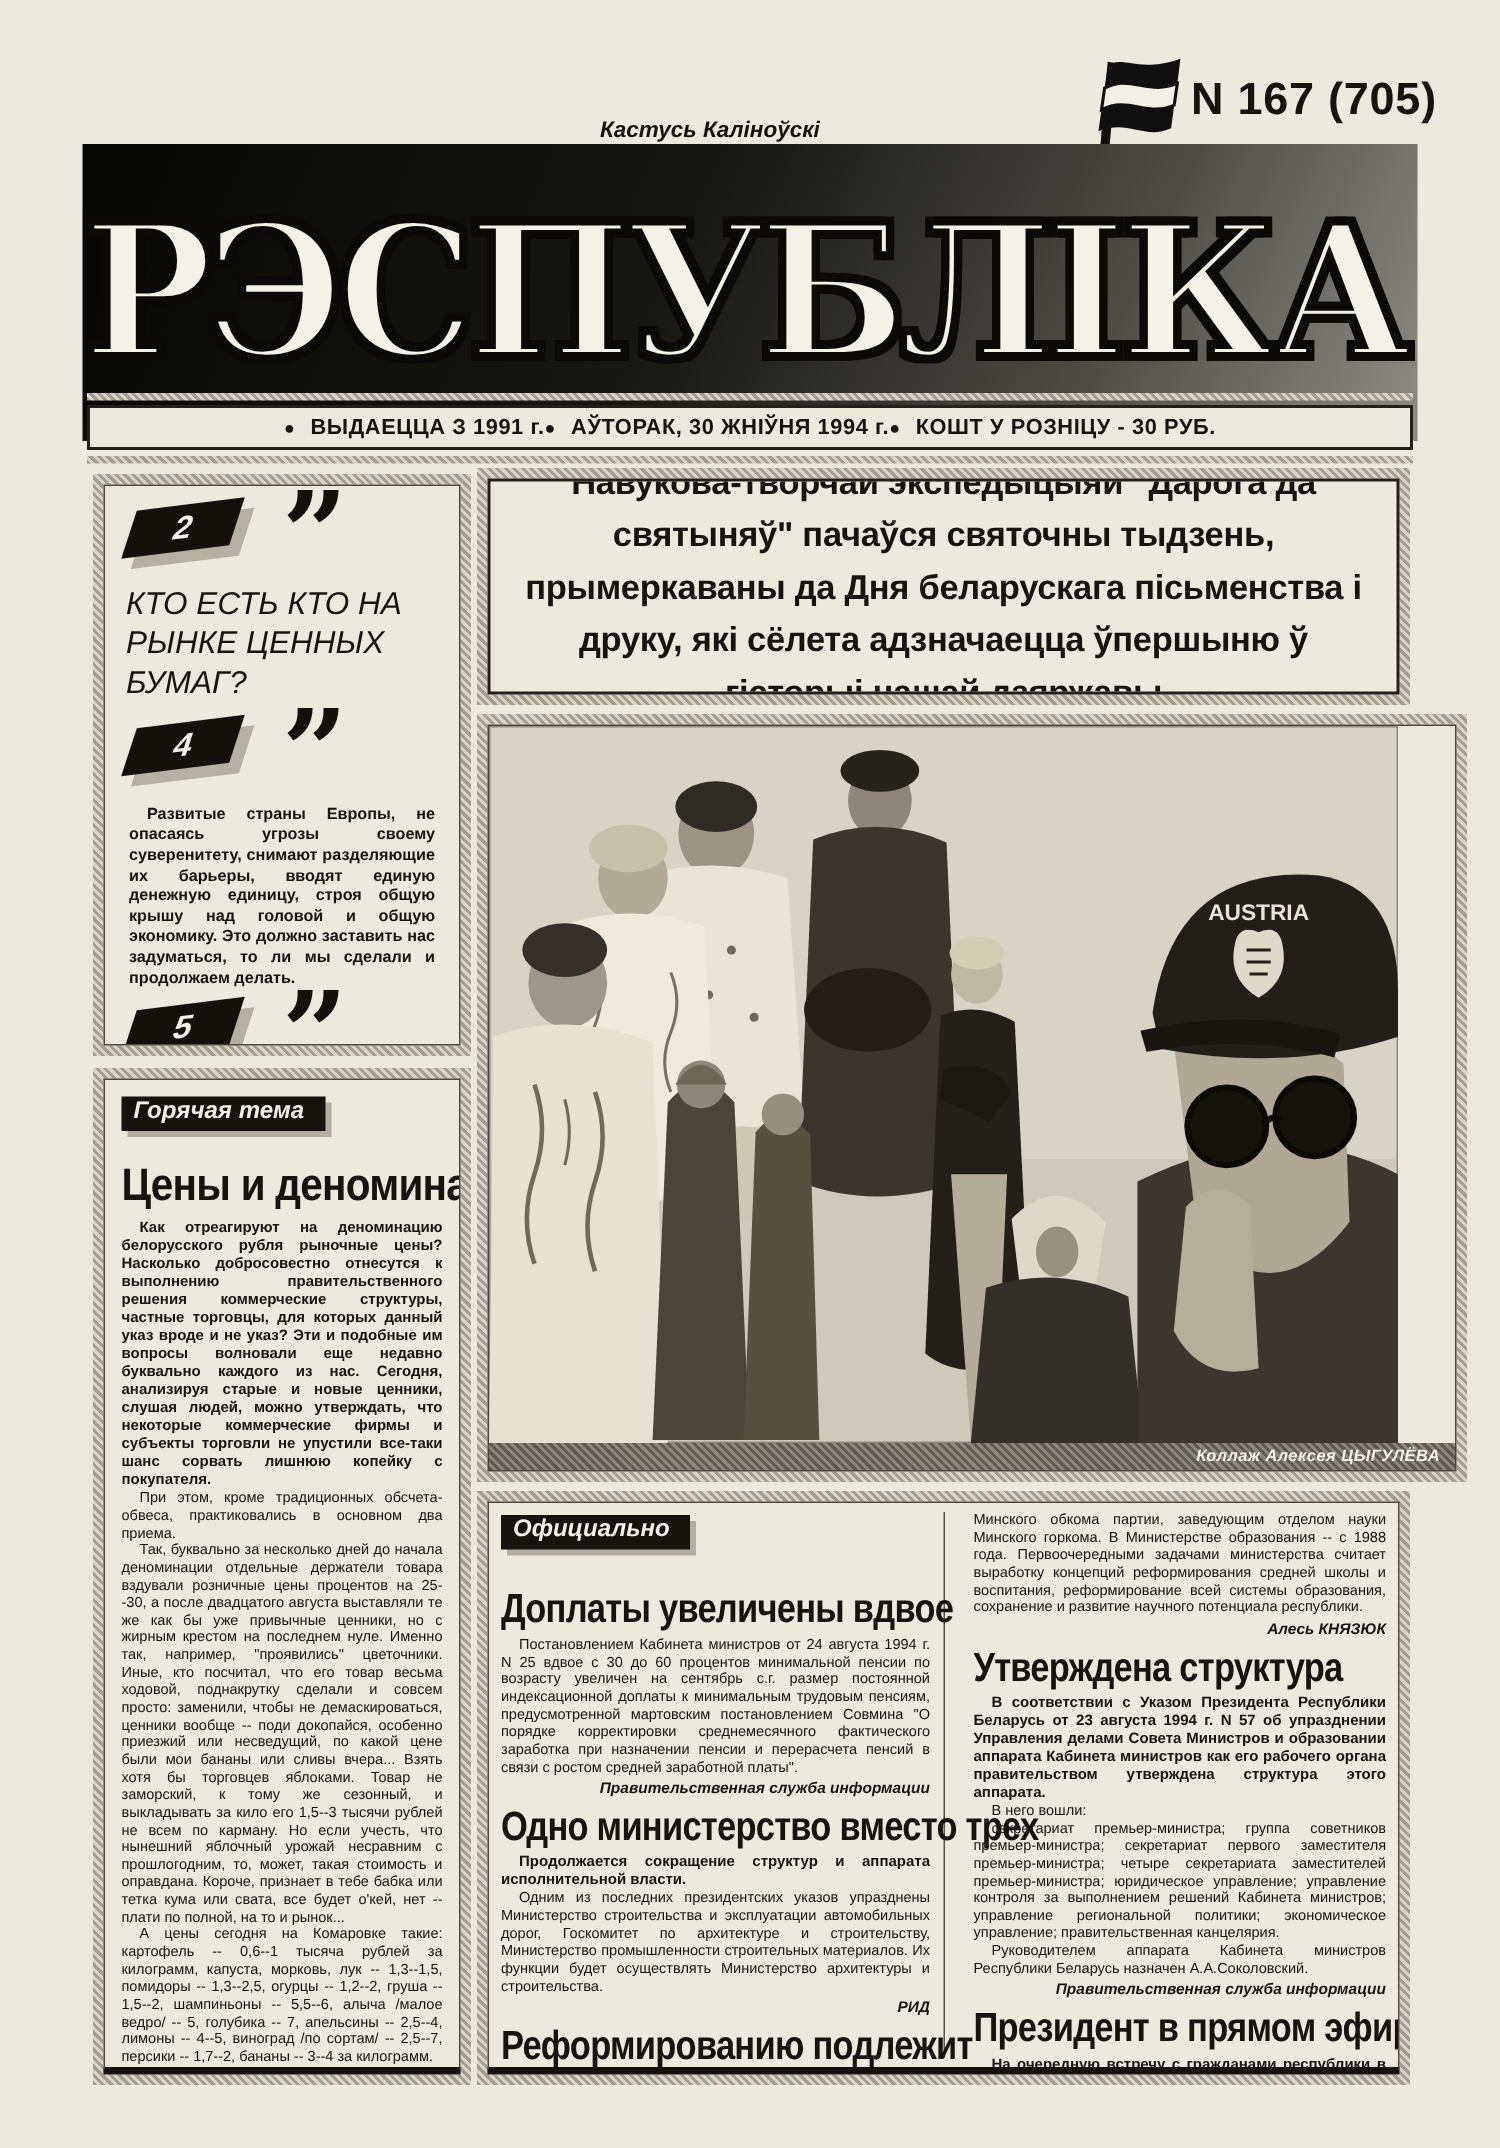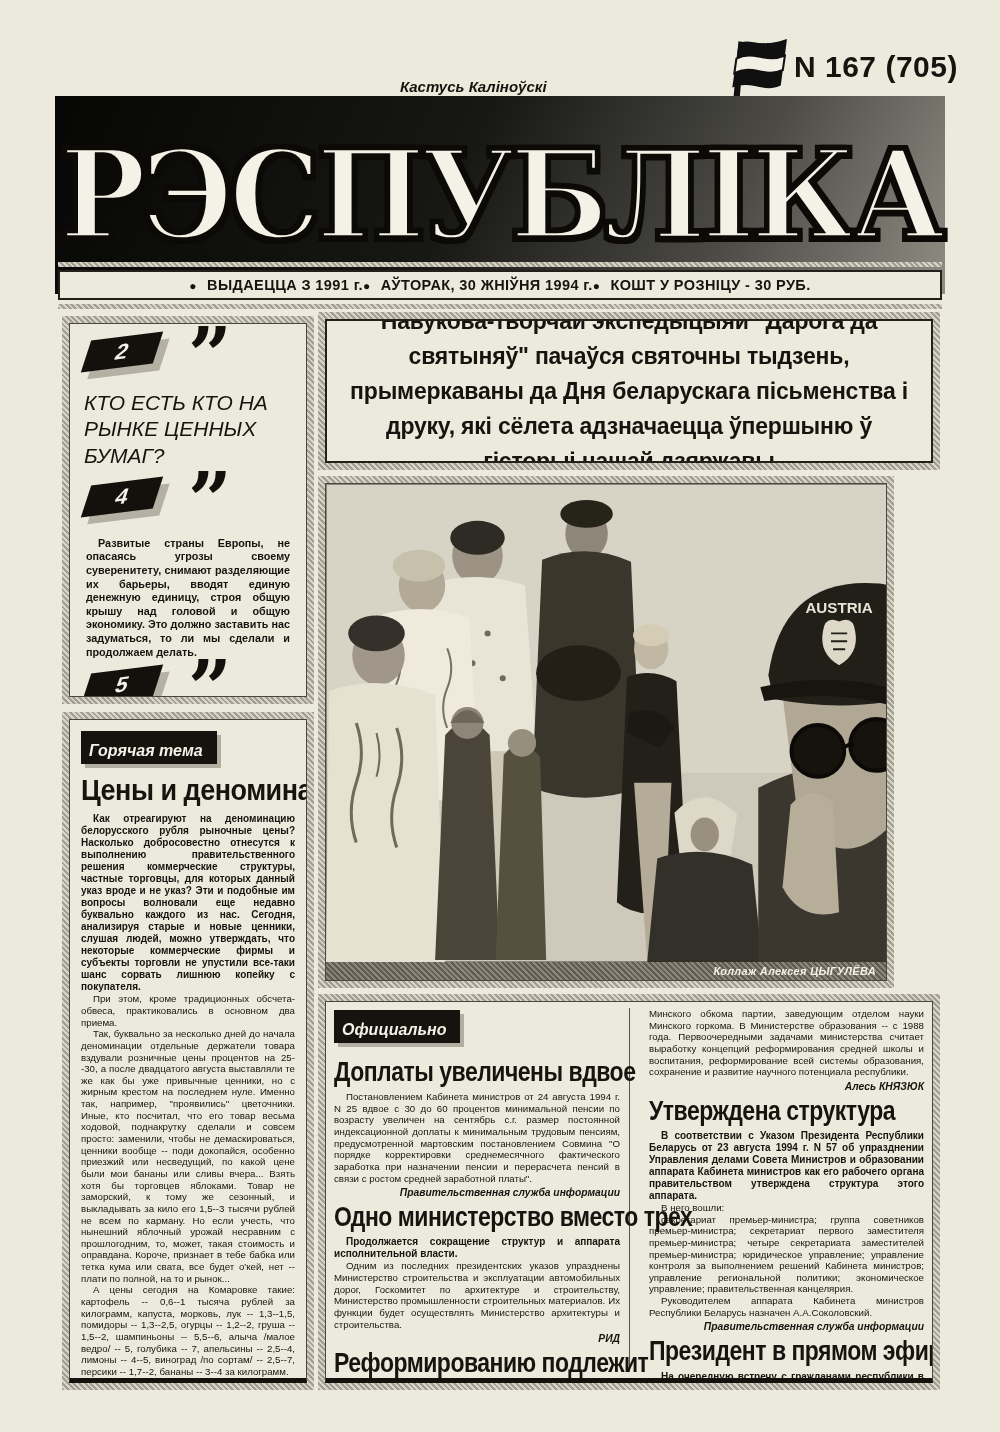--- a/index.html
+++ b/index.html
@@ -15,21 +15,21 @@
   .thickb > .inner { border-bottom:5px solid #15120d; }
 
   
   .motto { position:absolute; left:66px; top:42px; font-size:23px; font-weight:bold; font-style:italic; letter-spacing:0.3px; }
   .motto-author { position:absolute; left:400px; top:78px; font-size:15px; font-weight:bold; font-style:italic; }
   .flag-wrap { position:absolute; left:722px; top:36px; width:68px; height:66px; }
   .issue-no { position:absolute; left:794px; top:50px; font-size:30px; font-weight:bold; letter-spacing:0.5px; }
 
   .masthead { position:absolute; left:55px; top:96px; width:890px; height:198px;
     background:linear-gradient(115deg,#060605 0%,#171714 45%,#4c4b46 75%,#8f8d83 100%);
-    display:flex; align-items:center; justify-content:center; }
+    display:flex; align-items:center; }
   .masthead-text { font-family:"DejaVu Serif", serif; font-weight:bold; font-size:116px; line-height:1;
     letter-spacing:-5px; color:#f4f1e6; -webkit-text-stroke:5px #0b0a07;
     text-shadow:3px 3px 0 #0b0a07,-3px 3px 0 #0b0a07,3px -3px 0 #0b0a07,-3px -3px 0 #0b0a07;
     white-space:nowrap; transform:scaleY(1.06); }
 
   .strip { position:absolute; left:58px; width:884px; height:5px; }
   .datebar { position:absolute; left:58px; top:270px; width:884px; height:30px; border:2px solid #23201a;
     background:#ece9dd; display:flex; align-items:center; justify-content:center; 
     font-size:14.5px; font-weight:bold; letter-spacing:0.4px; }
   .datebar .bullet { font-size:12px; margin-right:10px; }
@@ -38,21 +38,21 @@
   .tease-head { display:flex; align-items:flex-start; gap:30px; height:48px; margin-top:4px; }
   .ribbon { position:relative; width:72px; height:32px; margin-left:2px; }
   .ribbon::before { content:""; position:absolute; inset:0; background:#b4b0a3; transform:skew(-18deg,-7deg) translate(9px,8px); }
   .ribbon .face { position:absolute; inset:0; background:#14110c; transform:skew(-18deg,-7deg);
     color:#f4f2e8; font-size:22px; font-weight:bold; display:flex; align-items:center; justify-content:center; }
   .quote { font-family:"DejaVu Serif", serif; font-size:76px; line-height:0.52; font-weight:bold; color:#14110c; }
   .tease-title { font-style:italic; font-weight:400; font-size:21px; line-height:1.25; margin:6px 0 12px; }
   .tease-text { font-weight:bold; font-size:10.8px; line-height:1.26; text-align:justify; text-indent:12px; margin:8px 2px 10px; }
 
   .label-badge { display:inline-block; background:#16130e; color:#f4f1e6; font-style:italic; font-weight:bold;
-    font-size:16px; padding:11px 14px 4px 8px; box-shadow:4px 4px 0 #b2aea1; margin:2px 0 10px; }
+    font-size:16px; padding:1px 14px 4px 8px; box-shadow:4px 4px 0 #b2aea1; margin:2px 0 20px; }
   .hot-headline { font-size:27px; font-weight:800; letter-spacing:-0.5px; line-height:1.05; margin:2px 0 9px;
     transform:scaleY(1.12); transform-origin:left center; white-space:nowrap; }
   .body-text p { text-indent:12px; text-align:justify; font-size:9.7px; line-height:1.2; }
   .body-text p.lead-p { font-weight:bold; font-size:10px; }
   .byline { text-align:right; font-weight:bold; font-style:italic; font-size:10.3px; margin:3px 0 4px; }
 
   
   .headline-inner { border:2px solid #23201a !important; display:flex; align-items:center; justify-content:center; }
   .lead-headline { font-weight:800; font-size:23px; line-height:35px; text-align:center; padding:0 14px; letter-spacing:-0.2px; }
 
@@ -137,21 +137,21 @@
       
     </div>
   </div>
 
   <div class="framed hatch" style="left:318px; top:312px; width:622px; height:158px;">
     <div class="inner headline-inner">
       <div class="lead-headline">Навукова-творчай экспедыцыяй "Дарога да святыняў" пачаўся святочны тыдзень, прымеркаваны да Дня беларускага пісьменства і друку, які сёлета адзначаецца ўпершыню ў гісторыі нашай дзяржавы</div>
     </div>
   </div>
 
-  <div class="framed hatch" style="left:318px; top:476px; width:576px; height:512px;">
+  <div class="framed hatch" style="left:318px; top:476px; width:660px; height:512px;">
     <div class="inner photo-inner">
       <svg viewBox="0 0 600 480" width="606" height="478" preserveAspectRatio="none">
         <rect width="600" height="480" fill="#d7d3c5"></rect>
         <rect y="290" width="600" height="190" fill="#c6c1b0" opacity="0.55"></rect>
         <rect x="0" y="0" width="600" height="480" fill="none" stroke="#8b877b" stroke-width="2"></rect>
 
         <g>
           <ellipse cx="150" cy="72" rx="25" ry="29" fill="#9c9384"></ellipse>
           <ellipse cx="150" cy="54" rx="27" ry="17" fill="#2e2b24"></ellipse>
           <path d="M103 100 Q150 86 197 102 L208 260 Q150 280 98 262 Z" fill="#e9e5d6"></path>

